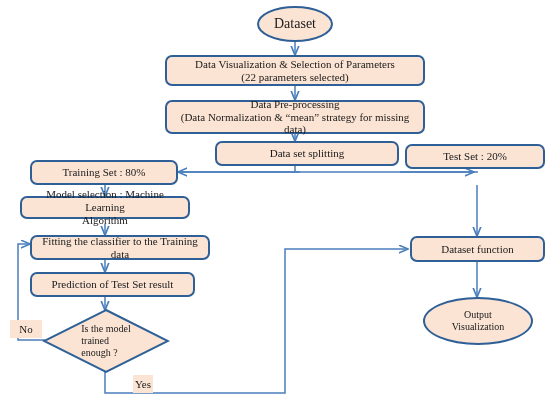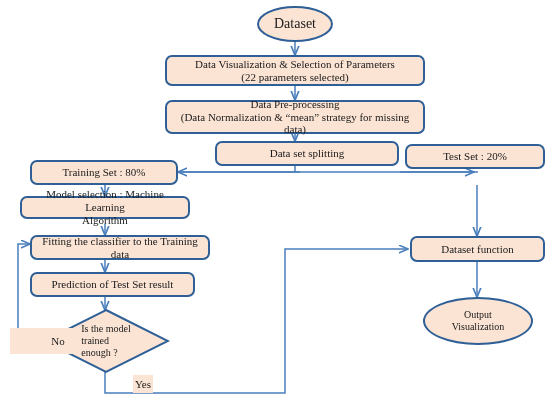--- a/index.html
+++ b/index.html
@@ -177,21 +177,21 @@
 
   <div class="node proc f105" style="left:410px; top:236px; width:135px; height:26px;">
     <span class="txt">Dataset function</span>
   </div>
 
   <div class="node term f10" style="left:423px; top:297px; width:110px; height:48px;">
     <span class="txt">Output
 Visualization</span>
   </div>
 
-  <div class="elabel f105" style="left:10px; top:328px; width:32px; height:26px;padding-left:32px;">
+  <div class="elabel f105" style="left:10px; top:320px; width:32px; height:18px;">
     <span>No</span>
   </div>
 
   <div class="elabel f105" style="left:133px; top:375px; width:20px; height:18px;">
     <span>Yes</span>
   </div>
 
 </div>
 
 </body></html>

